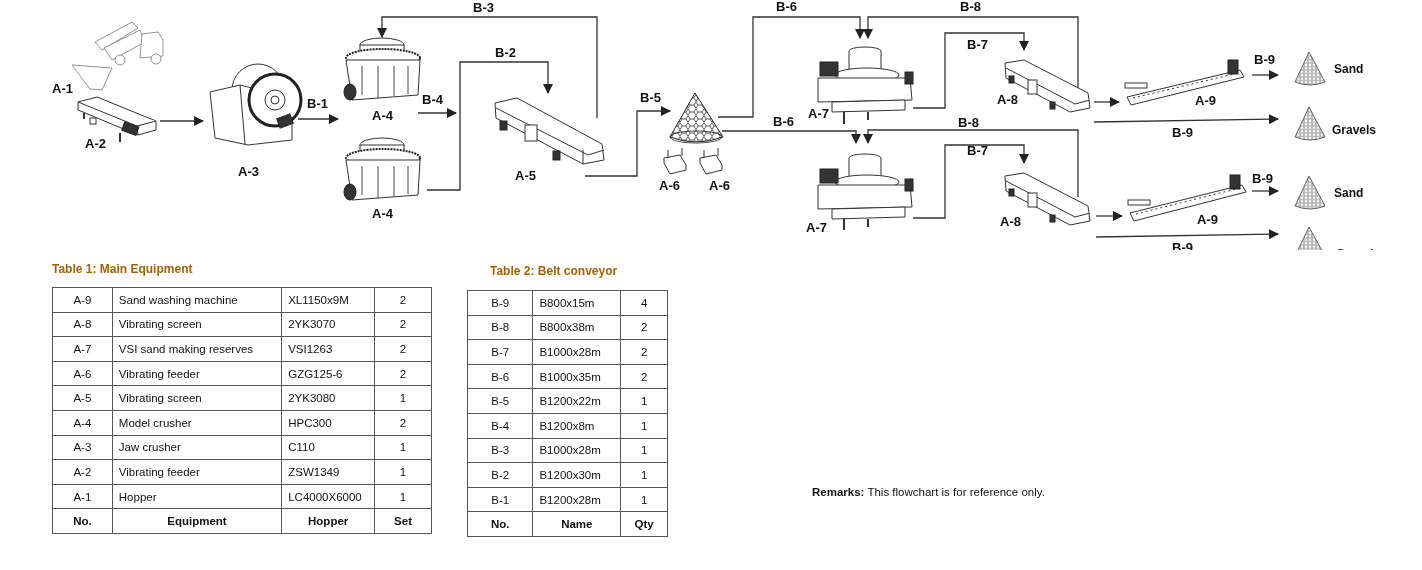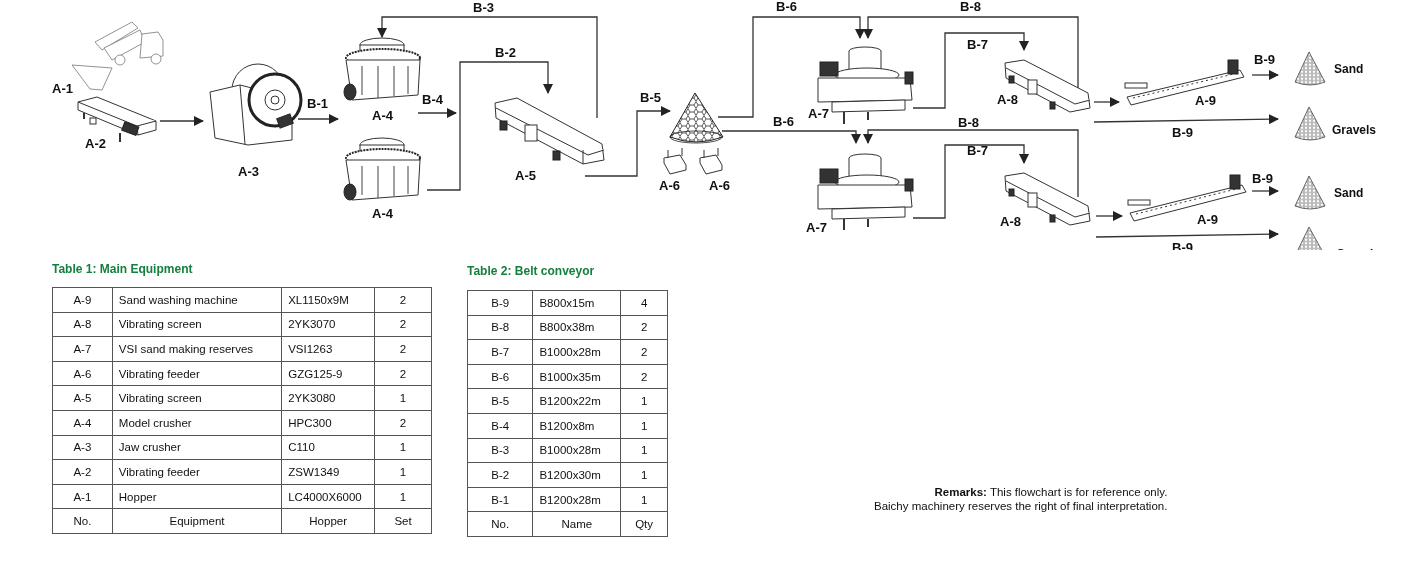--- a/index.html
+++ b/index.html
@@ -6,32 +6,32 @@
   body { width:1422px; height:570px; position:relative; overflow:hidden;
          font-family:"Liberation Sans", sans-serif; color:#111; }
   #diagram { position:absolute; left:0; top:0; width:1422px; height:250px; }
   #diagram text.lbl { font-family:"Liberation Sans", sans-serif; font-weight:bold; font-size:13px; fill:#111; }
   #diagram text.prod { font-family:"Liberation Sans", sans-serif; font-weight:bold; font-size:12px; fill:#111; }
   .flow { stroke:#333; stroke-width:1.3; fill:none; }
   .mach { stroke:#333; stroke-width:1; fill:#fff; }
   .mach-lt { stroke:#777; stroke-width:0.8; fill:#fff; }
   .dark { fill:#333; stroke:#222; }
 
-  .tbl-title { position:absolute; font-weight:bold; font-size:12px; color:#15803d; }
+  .tbl-title { position:absolute; font-weight:bold; font-size:12px; color:#a16207; }
   table.eq { position:absolute; border-collapse:collapse; font-size:11.5px; }
   table.eq td { border:1px solid #555; height:24.6px; padding:0 6px; box-sizing:border-box; }
   table.eq td.c { text-align:center; }
-  table.eq tr.hdr td { font-weight:normal;text-align:center; }
+  table.eq tr.hdr td { font-weight:bold;text-align:center; }
   #t1 { left:52px; top:287px; width:380px; }
   #t1 td:nth-child(1){ width:60px; } #t1 td:nth-child(2){ width:170px; }
   #t1 td:nth-child(3){ width:93px;margin-top:24px; } #t1 td:nth-child(4){ width:57px; }
   #t2 { left:467px; top:290px; width:201px; }
   #t2 td:nth-child(1){ width:66px; } #t2 td:nth-child(2){ width:88px; } #t2 td:nth-child(3){ width:47px; }
   #t1-title { left:52px; top:262px; }
-  #t2-title { left:467px; top:264px; }
+  #t2-title { left:490px; top:264px; }
 
   #remarks { position:absolute; left:812px; top:485px; font-size:11.5px; line-height:14px;text-align:right; }
   #remarks .rk { font-weight:bold; }
   #remarks .l2 { padding-left:62px; display:block; }
 </style>
 </head>
 <body>
 
 <svg id="diagram" viewBox="0 0 1422 250" xmlns="http://www.w3.org/2000/svg">
   <defs>
@@ -275,21 +275,21 @@
       </tr>
       <tr>
         <td class="c">A-7</td>
         <td>VSI sand making reserves</td>
         <td>VSI1263</td>
         <td class="c">2</td>
       </tr>
       <tr>
         <td class="c">A-6</td>
         <td>Vibrating feeder</td>
-        <td>GZG125-9</td>
+        <td>GZG125-6</td>
         <td class="c">2</td>
       </tr>
       <tr>
         <td class="c">A-5</td>
         <td>Vibrating screen</td>
         <td>2YK3080</td>
         <td class="c">1</td>
       </tr>
       <tr>
         <td class="c">A-4</td>
@@ -376,14 +376,13 @@
         <td class="c">No.</td>
         <td>Name</td>
         <td class="c">Qty</td>
       </tr>
     </tbody>
 </table>
 
 <div id="remarks">
   <span class="rk">Remarks:</span>
   <span>This flowchart is for reference only.</span>
-  <span class="l2">Baichy machinery reserves the right of final interpretation.</span>
 </div>
 
 </body></html>

